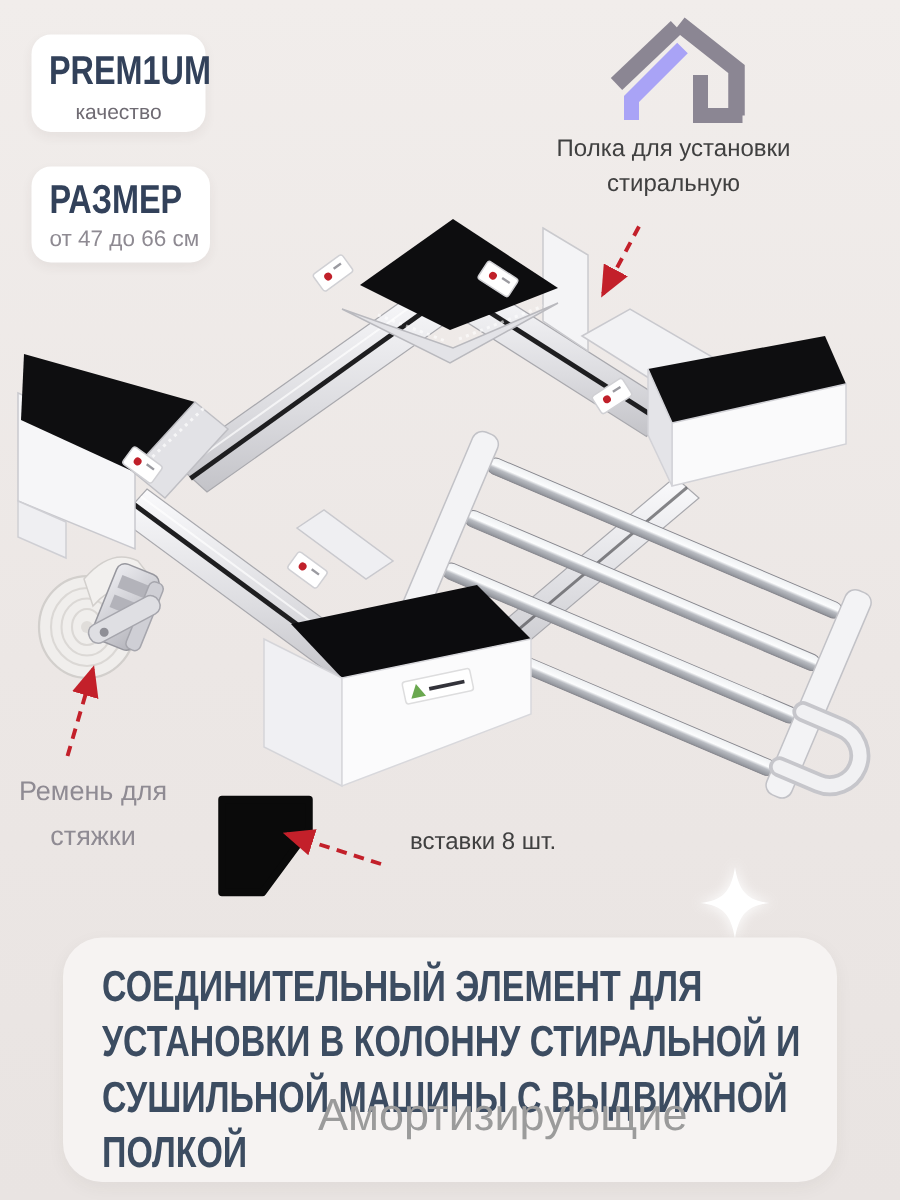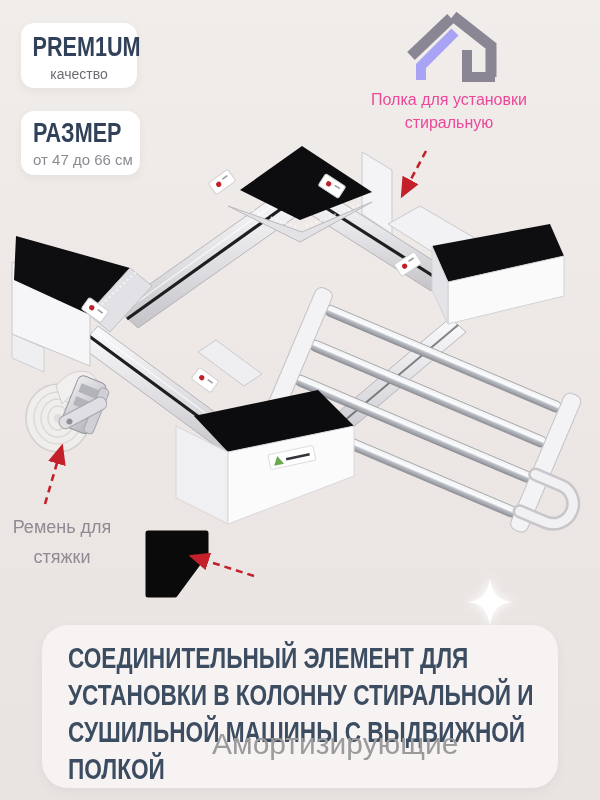--- a/index.html
+++ b/index.html
@@ -14,21 +14,21 @@
          box-shadow:0 3px 8px rgba(60,50,45,.06);box-sizing:border-box;}
   #badge-premium{left:21px;top:23px;width:116px;height:65px;text-align:center;}
   #badge-size{left:21px;top:111px;width:119px;height:64px;padding-left:12px;}
   .badge-title{color:#32415a;font-weight:bold;font-size:27px;line-height:1;
                transform:scaleX(.8);white-space:nowrap;}
   #badge-premium .badge-title{margin-top:11px;transform-origin:center;}
   #badge-size .badge-title{margin-top:9px;transform-origin:left;}
   .badge-sub{font-size:14px;color:#6f6b73;margin-top:5px;}
   #badge-size .badge-sub{color:#8e8a92;font-size:15px;margin-top:4px;}
   
-  .callout{position:absolute;color:#ec4899;text-align:center;}
+  .callout{position:absolute;color:#404040;text-align:center;}
   #callout-shelf{left:359px;top:88px;width:180px;font-size:16px;line-height:23px;}
   #callout-strap{left:4px;top:512px;width:116px;font-size:18px;line-height:30px;color:#8f8b93;}
   #callout-inserts{left:254px;top:549px;width:136px;font-size:16px;line-height:26px;}
   
   #footer-panel{left:42px;top:625px;width:516px;height:163px;background:#f6f3f2;
     border-radius:26px;box-shadow:0 4px 12px rgba(60,50,45,.05);}
   #footer-heading{position:absolute;left:26px;top:15px;}
   .h-line{color:#3c4c61;font-weight:bold;font-size:29px;line-height:37px;
           transform:scaleX(.78);transform-origin:left;white-space:nowrap;}
   #footer-subtitle{position:absolute;left:170px;top:102px;color:#9b9b9b;font-size:30px;}
@@ -189,20 +189,21 @@
 
 <div class="callout" id="callout-shelf">
   <div>Полка для установки</div>
   <div>стиральную</div>
 </div>
 <div class="callout" id="callout-strap">
   <div>Ремень для</div>
   <div>стяжки</div>
 </div>
 <div class="callout" id="callout-inserts">
+  <div>вставки 8 шт.</div>
 </div>
 
 <svg class="abs" style="left:458px;top:570px;" width="64" height="64" viewBox="0 0 64 64">
   <defs>
       <filter id="glow" x="-50%" y="-50%" width="200%" height="200%">
     <feGaussianBlur stdDeviation="4"></feGaussianBlur>
       </filter>
     </defs>
   <path d="M32,4 C35,24 42,29 58,32 C42,35 35,40 32,60 C29,40 22,35 6,32 C22,29 29,24 32,4 Z" fill="#ffffff" opacity=".8" filter="url(#glow)"></path>
   <path d="M32,8 C34.5,25 41,30.5 55,32 C41,33.5 34.5,39 32,56 C29.5,39 23,33.5 9,32 C23,30.5 29.5,25 32,8 Z" fill="#ffffff"></path>

